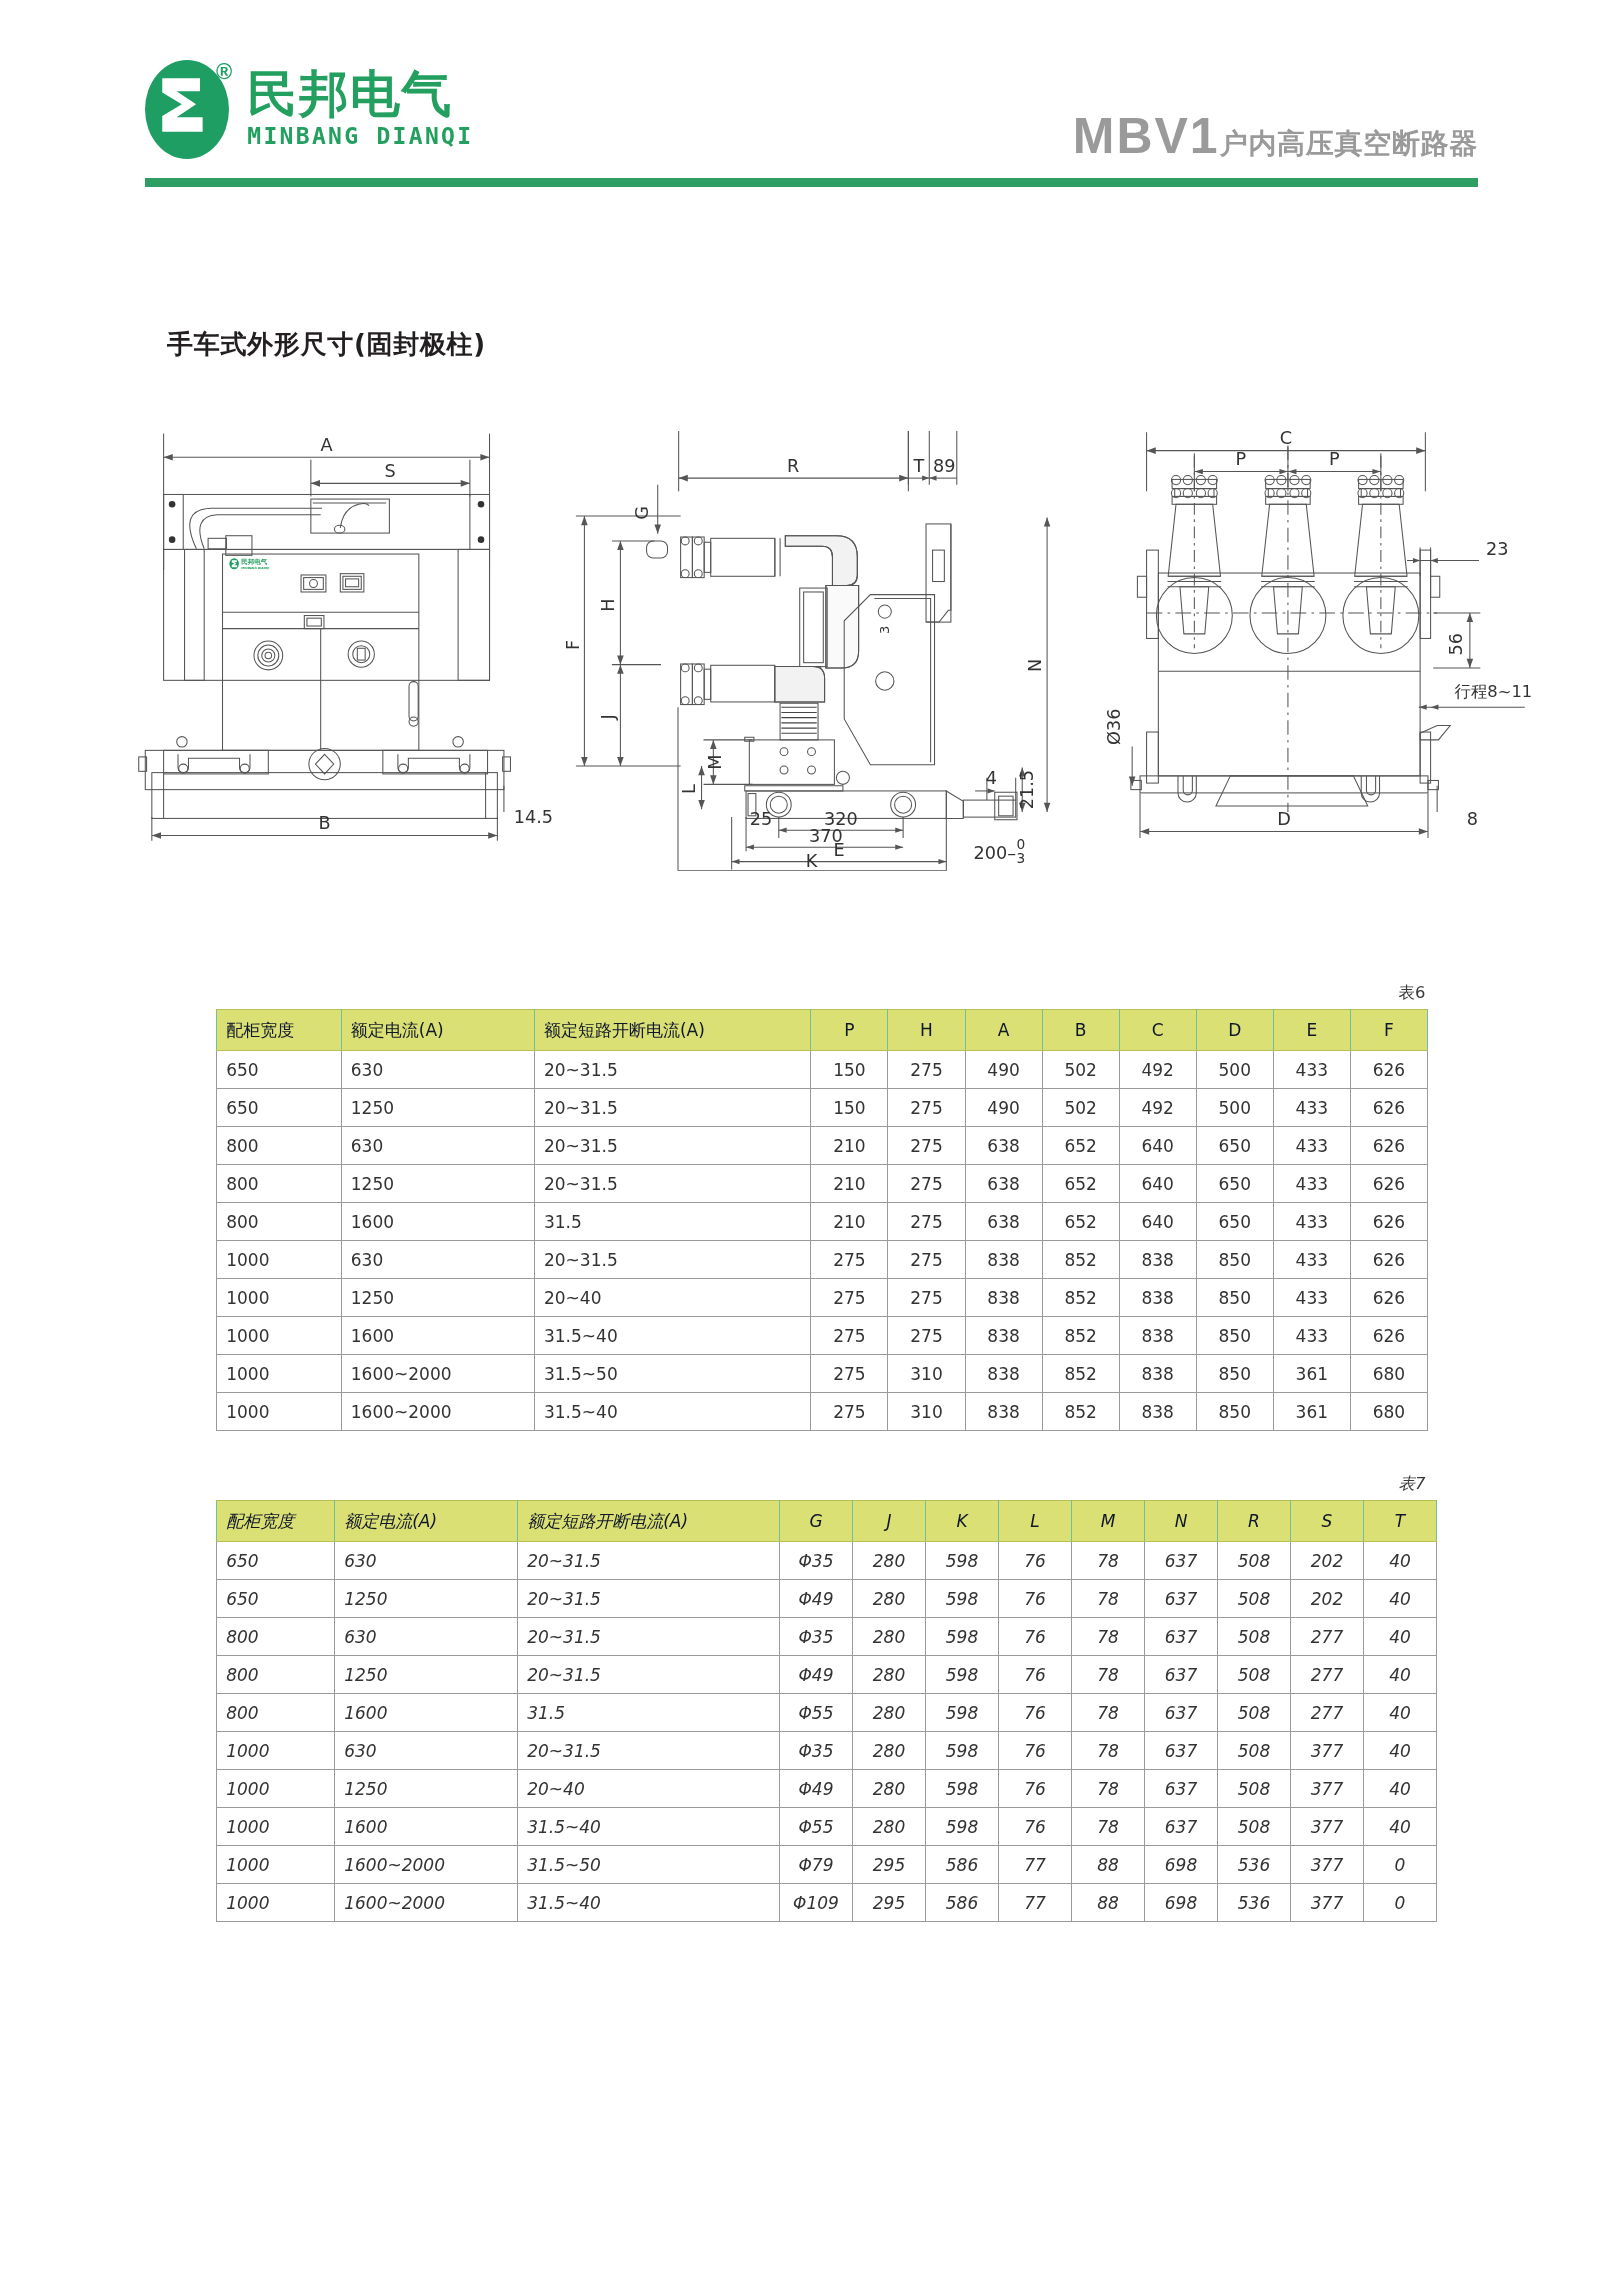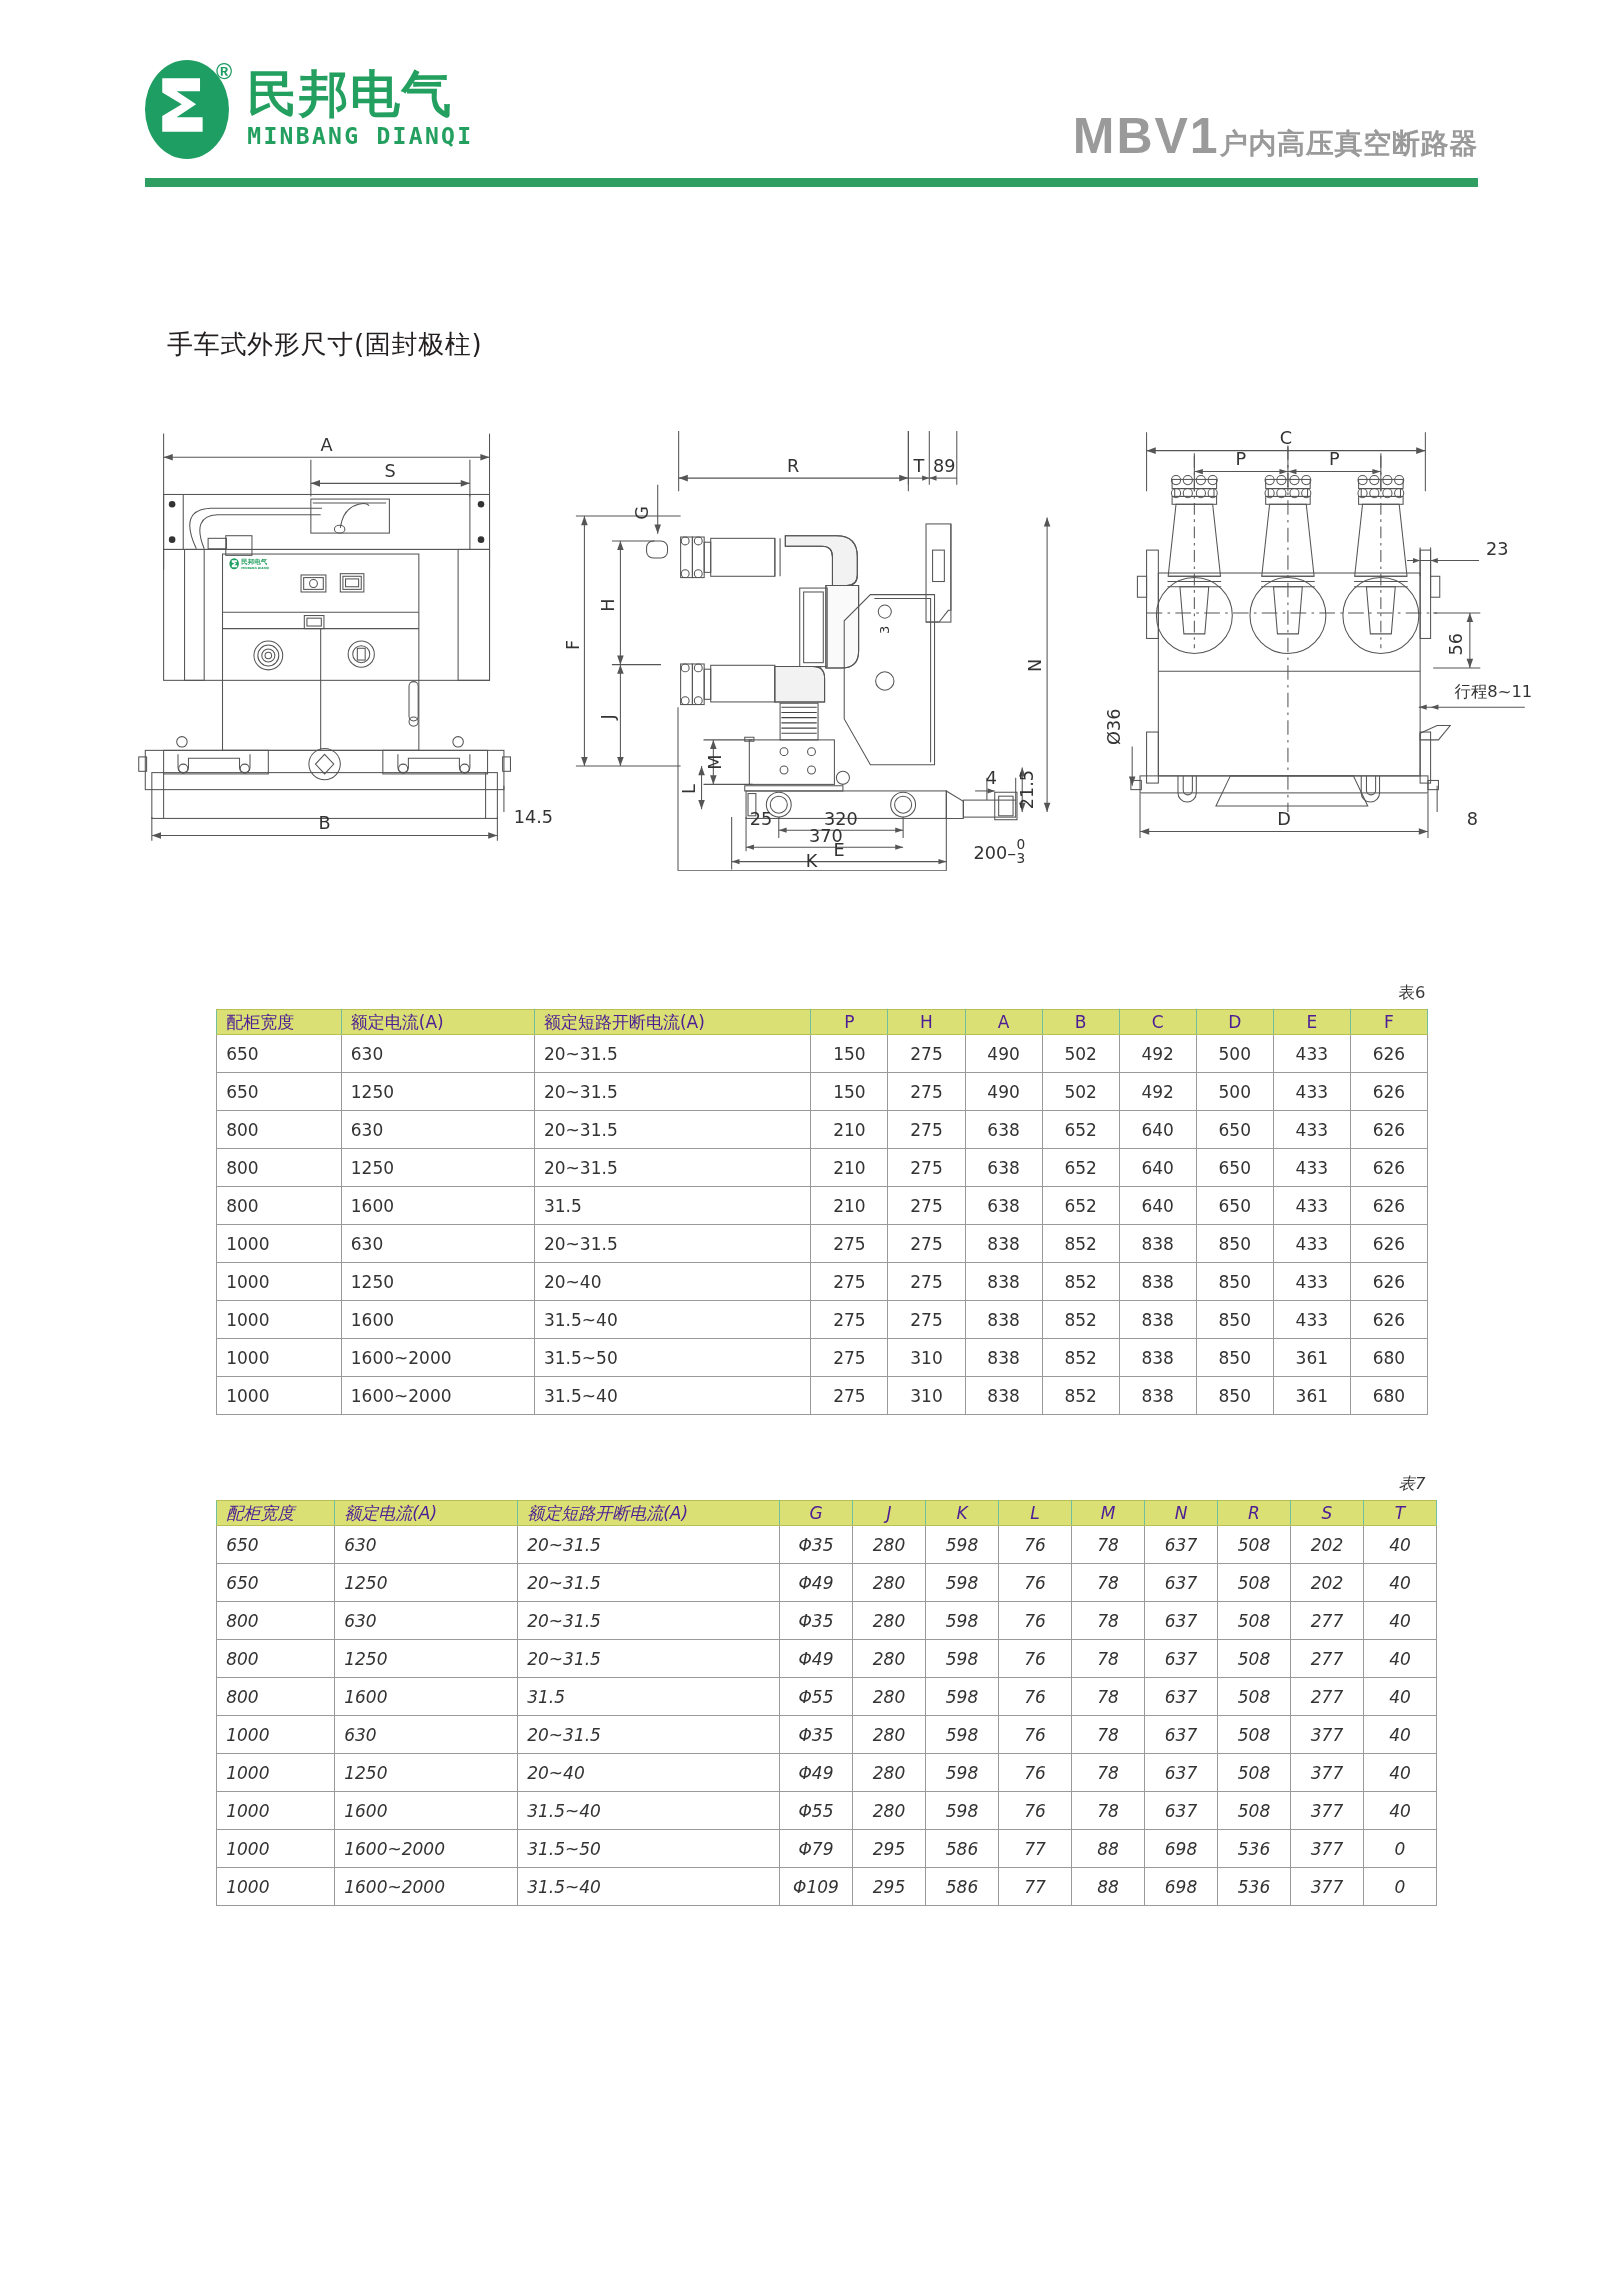--- a/index.html
+++ b/index.html
@@ -47,21 +47,21 @@
   #title-cn { font-size:28px; font-weight:bold; font-family:"DejaVu Sans",sans-serif; letter-spacing:0.7px; }
 
   #header-rule {
     position:absolute; left:145px; top:178px; width:1333px; height:8.5px;
     background:#2f9e63;
   }
 
   
   #section-title {
     position:absolute; left:167px; top:327px;
-    font-size:26px; font-weight:normal; color:#231f20;
+    font-size:26px; font-weight:bold; color:#231f20;
     font-family:"DejaVu Sans",sans-serif; letter-spacing:0.7px;
   }
 
   
   #drawings { position:absolute; left:0px; top:419px; width:1623px; height:452px; }
   #drawings svg { display:block; }
 
   
   .tbl-wrap { position:absolute; left:216px; width:1212px; }
   #table1-wrap { top:982px; }
@@ -80,22 +80,22 @@
     font-size:17px;
     color:#333;
     height:38px;
     padding:0 9.2px;
   }
   table.spec thead th {
     background:#dbe074;
     border:0.7px solid #6fbfa0;
     border-top:0.7px solid #b9bf52;
     border-bottom:0.7px solid #b9bf52;
-    color:#4c1d95;
-    height:25px;
+    color:#0f172a;
+    height:41px;
   }
   table.spec thead th.lead { text-align:left; }
   table.spec thead th.dim { text-align:center; }
   table.spec tbody td.lead { text-align:left; }
   table.spec tbody td.dim { text-align:center; }
   table.spec tbody tr td { border-color:#9a9a9a; }
 
   
   col.c-w   { width:118px; }
   col.c-i   { width:183px; }

